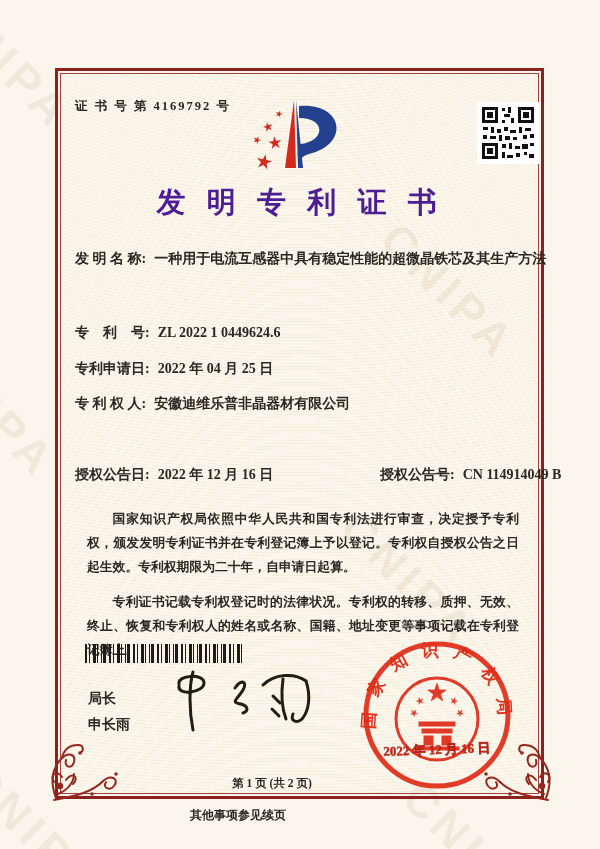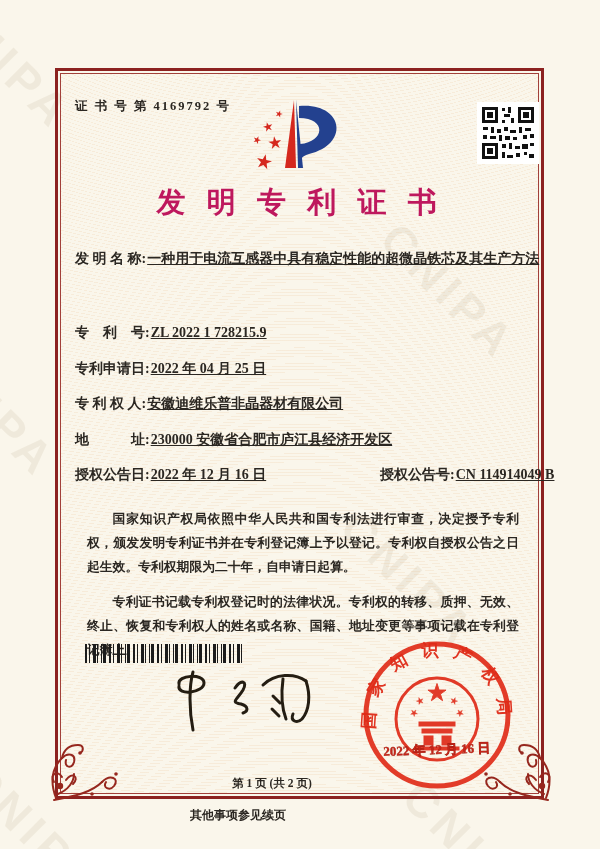--- a/index.html
+++ b/index.html
@@ -26,25 +26,25 @@
     background:
       repeating-radial-gradient(ellipse 1400px 900px at 50% -30%,
         rgba(235,192,146,0.20) 0 1px, rgba(0,0,0,0) 1px 5px);
   }
   
   .cert-no{position:absolute;left:75px;top:98px;font-size:12.5px;font-weight:bold;letter-spacing:2px;}
   .logo{position:absolute;left:239px;top:94px;}
   .qr{position:absolute;left:477px;top:102px;width:62px;height:62px;background:#fff;}
   .title{
     position:absolute;left:0;top:183px;width:600px;text-align:center;
-    font-size:29px;font-weight:bold;letter-spacing:7px;color:#be185d;
+    font-size:29px;font-weight:bold;letter-spacing:7px;color:#4c1d95;
   }
   
   .field{position:absolute;left:75px;font-size:14px;font-weight:600;white-space:nowrap;}
-  .fvalue{margin-left:1px;text-decoration:underline;}
+  .fvalue{margin-left:8px;}
   .grant-no{position:absolute;left:305px;top:0;}
   
   .paras{
     position:absolute;left:75px;top:496px;width:456px;
     font-size:12.8px;line-height:1.86;text-align:justify;font-weight:600;
   }
   .paras p{margin:12px;text-indent:2em;}
   
   .barcode{
     position:absolute;left:85px;top:644px;width:158px;height:19px;
@@ -144,45 +144,46 @@
         <rect x="52" y="52" width="5" height="4"></rect>
     </g>
   </svg>
 
   <div class="title">发 明 专 利 证 书</div>
 
   <div class="field" style="top:250px;">
     <span>发 明 名 称:</span><span class="fvalue">一种用于电流互感器中具有稳定性能的超微晶铁芯及其生产方法</span>
   </div>
   <div class="field" style="top:324px;">
-    <span>专　利　号:</span><span class="fvalue">ZL 2022 1 728215.9</span>
+    <span>专　利　号:</span><span class="fvalue">ZL 2022 1 0449624.6</span>
   </div>
   <div class="field" style="top:360px;">
     <span>专利申请日:</span><span class="fvalue">2022 年 04 月 25 日</span>
   </div>
   <div class="field" style="top:395px;">
     <span>专 利 权 人:</span><span class="fvalue">安徽迪维乐普非晶器材有限公司</span>
-  </div>
-  <div class="field" style="top:431px;">
-    <span>地　　　址:</span><span class="fvalue">230000 安徽省合肥市庐江县经济开发区</span>
   </div>
   <div class="field" style="top:466px;">
     <span>授权公告日:</span><span class="fvalue">2022 年 12 月 16 日</span>
     <span class="grant-no">
       <span>授权公告号:</span><span class="fvalue">CN 114914049 B</span>
     </span>
   </div>
 
   <div class="paras">
     <p>国家知识产权局依照中华人民共和国专利法进行审查，决定授予专利权，颁发发明专利证书并在专利登记簿上予以登记。专利权自授权公告之日起生效。专利权期限为二十年，自申请日起算。</p>
     <p>专利证书记载专利权登记时的法律状况。专利权的转移、质押、无效、终止、恢复和专利权人的姓名或名称、国籍、地址变更等事项记载在专利登记簿上。</p>
   </div>
 
   <div class="barcode"></div>
 
+  <div class="director">
+    <div>局长</div>
+    <div>申长雨</div>
+  </div>
 
   <svg class="signature" width="155" height="70" viewBox="0 0 155 70">
     <g fill="none" stroke="#241d12" stroke-width="3" stroke-linecap="round">
       <path d="M30,6 C26,20 26,44 30,64"></path>
       <path d="M16,18 C14,9 41,7 41,17 C41,27 14,30 16,20"></path>
       <path d="M72,22 C78,13 85,15 80,24 C74,34 67,36 78,38 C85,40 86,45 80,47"></path>
       <path d="M100,19 C112,7 132,7 143,15"></path>
       <path d="M120,13 C118,28 118,40 123,53"></path>
       <path d="M143,15 C148,30 146,45 139,53 C134,58 127,55 130,48"></path>
       <path d="M110,30 l7,7"></path>

